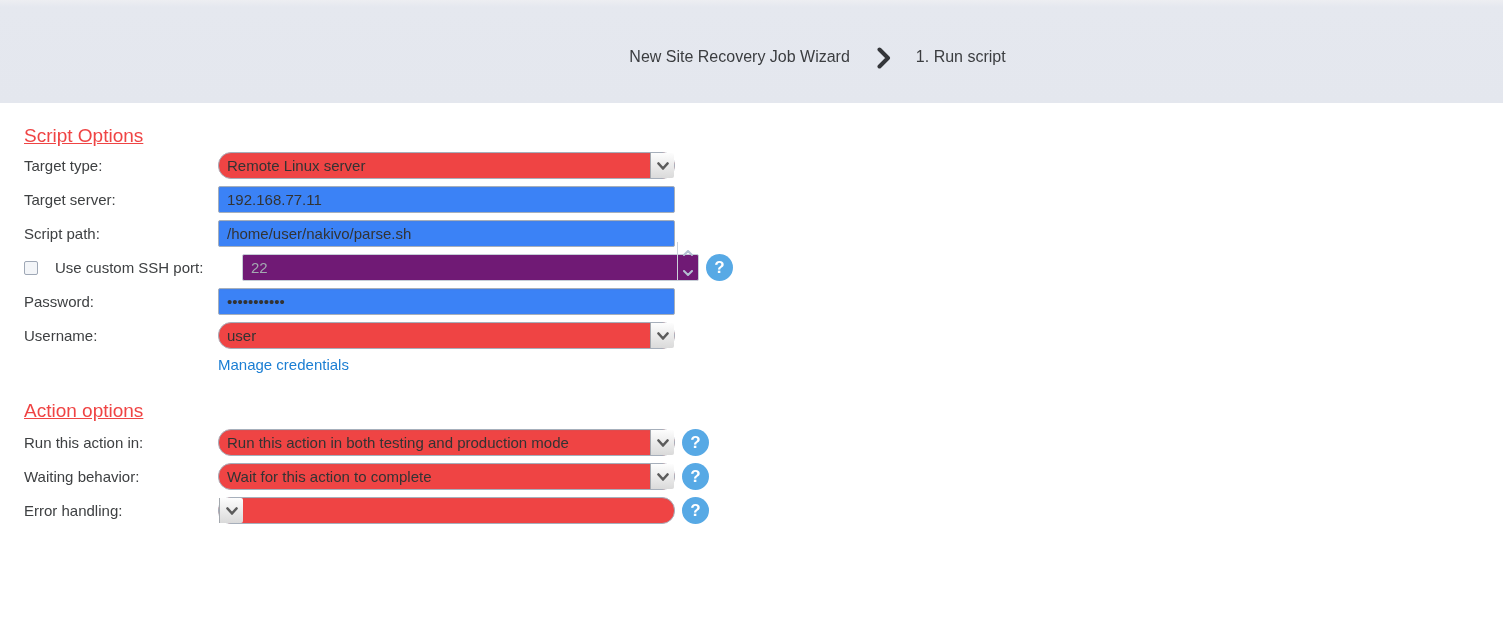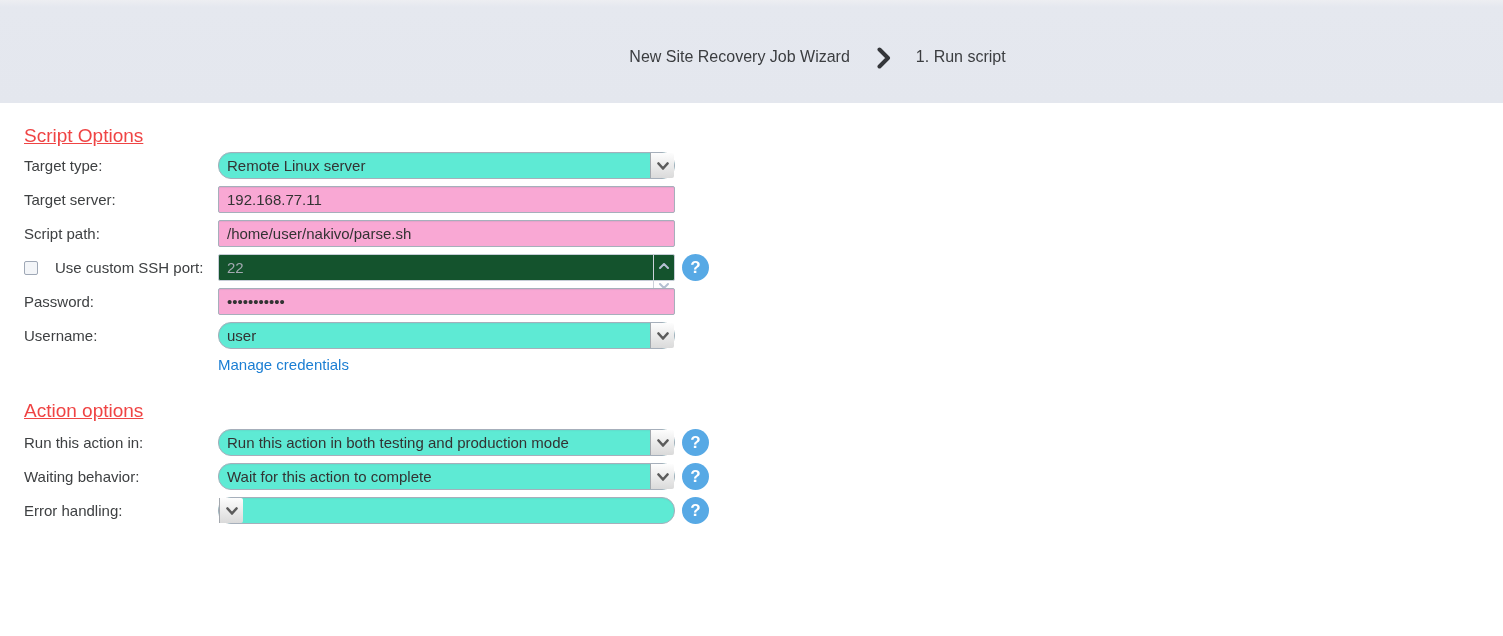--- a/index.html
+++ b/index.html
@@ -79,31 +79,31 @@
   }
 
   .text-input {
     width:457px; height:27px;
     border:1px solid #a6afbb;
     border-radius:2px;
     padding:0 8px;
     font-size:15px;
     color:#333;
     font-family:inherit;
-    background:#f9a8d4;
+    background:#3b82f6;
     box-shadow:inset 0 1px 1px rgba(120,130,150,0.15);
     outline:none;
   }
 
   
   .select {
     width:457px; height:27px;
     border:1px solid #a6afbb;
     border-radius:13px;
-    background:#5eead4;
+    background:#ef4444;
     display:flex;
     align-items:stretch;
     box-shadow:inset 0 1px 1px rgba(120,130,150,0.12);
     cursor:default;
   }
   .select-value {
     flex:1;
     font-size:15px;
     color:#333;
     padding:0 8px;
@@ -117,23 +117,24 @@
     background:linear-gradient(180deg,#fdfdfd,#dadada);
     border-radius:0 2px 2px 0;
     display:flex; align-items:center; justify-content:center;
   }
 
   
   .number-wrap {
     width:457px; height:27px;
     border:1px solid #c6cdd6;
     border-radius:2px;
-    background:#14532d;
-    display:flex;
-    align-items:flex-start;
+    background:#701a75;
+    display:flex;
+    align-items:flex-end;
+    margin-left:24px;
   }
   .number-value {
     flex:1;
     font-size:15px;
     color:#a3a9b1;
     padding:0 8px;
     line-height:25px;
   }
   .spinner {
     flex:0 0 21px;

